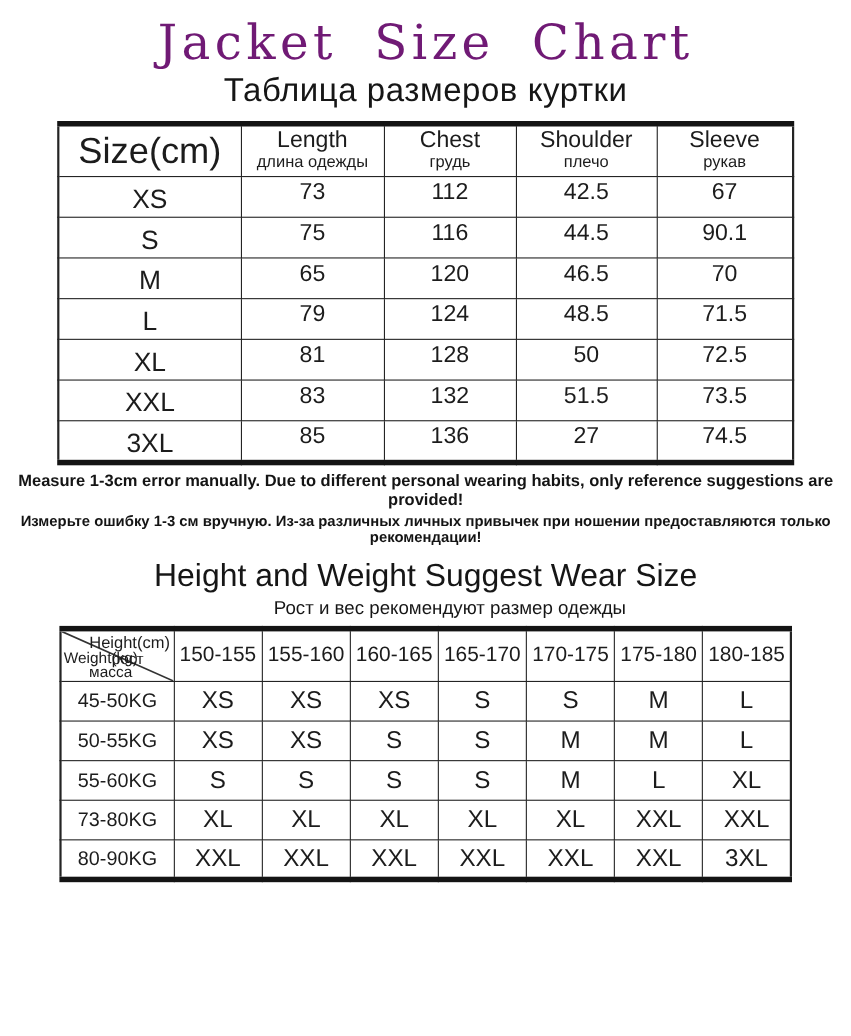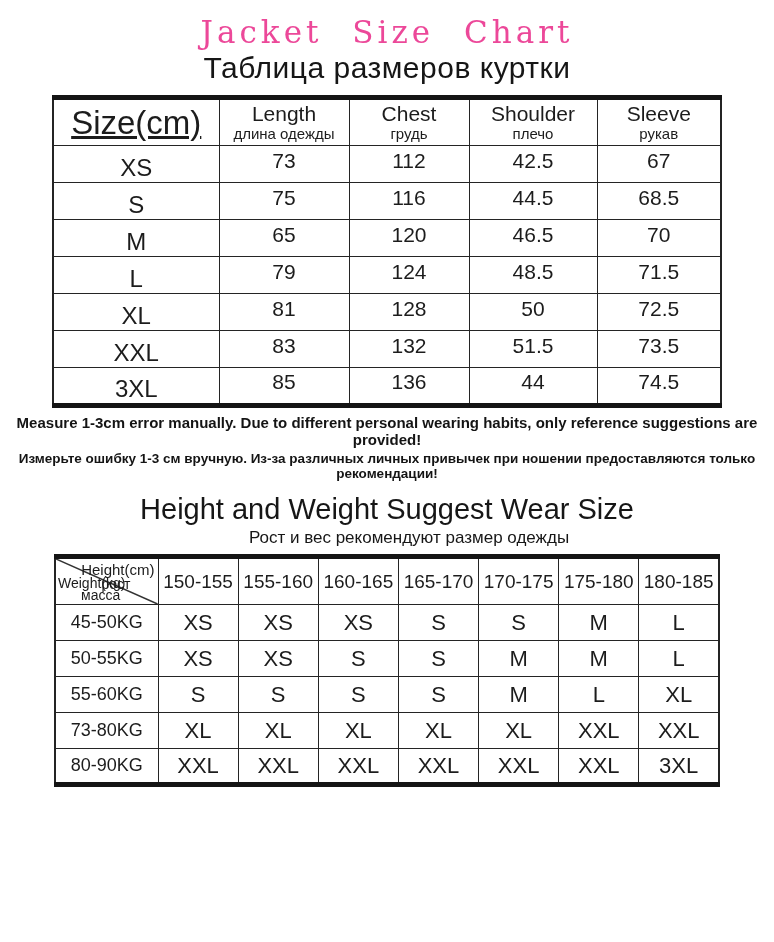--- a/index.html
+++ b/index.html
@@ -7,44 +7,44 @@
   body {
     width:774px; height:942px;
     font-family:"Liberation Sans", sans-serif;
     color:#1c1c1c;
     -webkit-font-smoothing:antialiased;
   }
   .page { width:774px; height:942px; padding-top:16px; overflow:hidden; background:#fff; }
 
   .main-title {
     font-family:"DejaVu Serif", serif;
-    font-weight:400; font-size:31px; line-height:1.08;
+    font-weight:400; font-size:44px; line-height:1.08;
     letter-spacing:4px; word-spacing:16px;
-    text-align:center; color:#ec4899;
+    text-align:center; color:#701a75;
   }
   .main-subtitle {
     font-size:30px; font-weight:500; letter-spacing:0.5px;
     text-align:center; margin-top:2px; color:#161616;
   }
 
   table { border-collapse:collapse; margin:0 auto; table-layout:fixed; }
 
   
   .size-table {
     width:668px; margin-top:10px;
     border-top:5px solid #141414; border-bottom:5px solid #141414;
     border-left:2px solid #242424; border-right:2px solid #242424;
   }
   .size-table th, .size-table td {
     border:1.5px solid #242424; text-align:center; vertical-align:middle;
     overflow:hidden; white-space:nowrap;
   }
   .size-table thead tr { height:48px; }
   .size-table tbody tr { height:37px; }
-  .size-head-label { font-size:33px; font-weight:500; letter-spacing:0;text-decoration:underline; }
+  .size-head-label { font-size:33px; font-weight:500; letter-spacing:0; }
   .h-en { font-size:21px; line-height:1.05; font-weight:500; }
   .h-ru { font-size:15px; line-height:1.15; font-weight:500; }
   .size-table td.num  { font-size:21px; padding-bottom:7px; }
   .size-table td.size-name { font-size:24px; padding-top:7px; }
 
   
   .note-en { margin-top:6px; text-align:center; font-size:15px; font-weight:600; color:#141414; }
   .note-ru { margin-top:3px; text-align:center; font-size:13.5px; font-weight:600; color:#141414; }
 
   
@@ -119,21 +119,21 @@
         <td class="num">73</td>
         <td class="num">112</td>
         <td class="num">42.5</td>
         <td class="num">67</td>
       </tr>
       <tr>
         <td class="size-name">S</td>
         <td class="num">75</td>
         <td class="num">116</td>
         <td class="num">44.5</td>
-        <td class="num">68.5</td>
+        <td class="num">90.1</td>
       </tr>
       <tr>
         <td class="size-name">M</td>
         <td class="num">65</td>
         <td class="num">120</td>
         <td class="num">46.5</td>
         <td class="num">70</td>
       </tr>
       <tr>
         <td class="size-name">L</td>
@@ -153,21 +153,21 @@
         <td class="size-name">XXL</td>
         <td class="num">83</td>
         <td class="num">132</td>
         <td class="num">51.5</td>
         <td class="num">73.5</td>
       </tr>
       <tr>
         <td class="size-name">3XL</td>
         <td class="num">85</td>
         <td class="num">136</td>
-        <td class="num">44</td>
+        <td class="num">27</td>
         <td class="num">74.5</td>
       </tr>
     </tbody>
   </table>
 
   <p class="note-en">Measure 1-3cm error manually. Due to different personal wearing habits, only reference suggestions are provided!</p>
   <p class="note-ru">Измерьте ошибку 1-3 см вручную. Из-за различных личных привычек при ношении предоставляются только рекомендации!</p>
 
   <h2 class="fit-title">Height and Weight Suggest Wear Size</h2>
   <div class="fit-subtitle">Рост и вес рекомендуют размер одежды</div>

